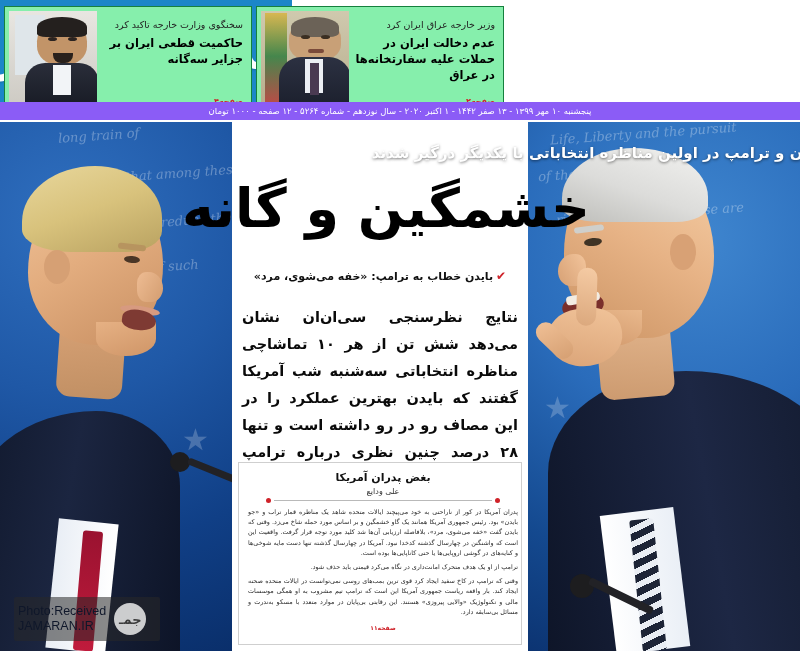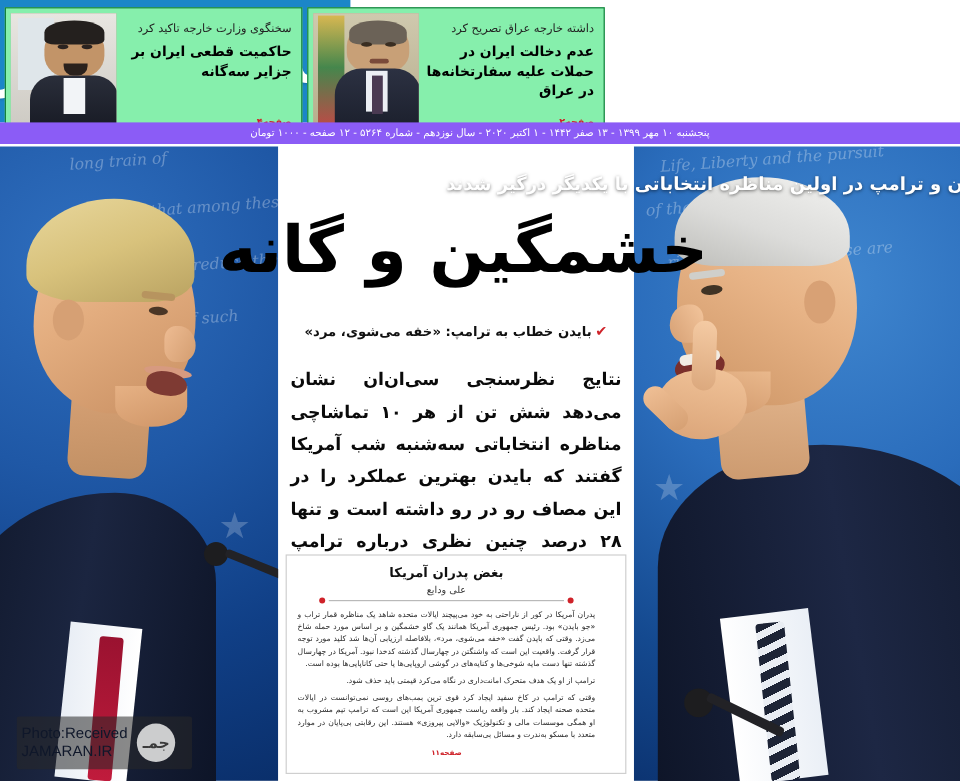--- a/index.html
+++ b/index.html
@@ -279,21 +279,21 @@
 
   .lead{
     position:absolute;top:182px;right:10px;width:276px;
     direction:rtl;text-align:justify;text-align-last:center;
     color:#0a0a0a;font-size:14.5px;line-height:27px;font-weight:bold;
     font-family:"DejaVu Sans",sans-serif;
   }
 
   .article{
     position:absolute;top:340px;right:6px;width:284px;bottom:6px;
-    border:1px solid #cfcfcf;background:#fff;padding:8px 25px 6px 9px;
+    border:1px solid #cfcfcf;background:#fff;padding:8px 3px 6px 9px;
     box-sizing:border-box;
   }
   .art-title{
     text-align:center;font-size:11px;font-weight:bold;color:#111;
     font-family:"DejaVu Sans",sans-serif;margin-bottom:3px;
   }
   .art-author{
     text-align:center;font-size:8px;color:#333;
     font-family:"DejaVu Sans",sans-serif;margin-bottom:2px;
   }
@@ -359,21 +359,21 @@
         <div style="position:absolute;left:28px;top:8px;width:52px;height:42px;background:#c8a077;border-radius:46% 46% 40% 40%;"></div>
         <div style="position:absolute;left:30px;top:6px;width:48px;height:20px;background:#6b6257;border-radius:50% 50% 20% 20%;"></div>
         <div style="position:absolute;left:40px;top:24px;width:9px;height:4px;background:#3a2e22;border-radius:50%;"></div>
         <div style="position:absolute;left:60px;top:24px;width:9px;height:4px;background:#3a2e22;border-radius:50%;"></div>
         <div style="position:absolute;left:47px;top:38px;width:16px;height:4px;background:#7a4a3a;border-radius:3px;"></div>
         <div style="position:absolute;left:18px;top:46px;width:72px;height:52px;background:linear-gradient(180deg,#2c3142,#1b1f2c);border-radius:22px 22px 0 0;"></div>
         <div style="position:absolute;left:44px;top:48px;width:18px;height:34px;background:#eceff4;"></div>
         <div style="position:absolute;left:49px;top:52px;width:9px;height:32px;background:#4a3a52;"></div>
       </div>
       <div class="nb-text">
-        <span class="k">داشته خارجه عراق تصریح کرد</span>
+        <span class="k">وزیر خارجه عراق ایران کرد</span>
         <span class="h">عدم دخالت ایران در حملات علیه سفارتخانه‌ها در عراق</span>
       </div>
       <div class="nb-page">صفحه۲</div>
     </div>
 
     <div class="newsbox two">
       <div class="nb-photo">
         <div style="position:absolute;inset:0;background:linear-gradient(180deg,#e8e6e1 0%,#cdcac3 100%);"></div>
         <div style="position:absolute;left:6px;top:4px;width:30px;height:60px;background:#dfe6ea;"></div>
         <div style="position:absolute;left:28px;top:10px;width:50px;height:44px;background:#c29468;border-radius:46% 46% 42% 42%;"></div>

